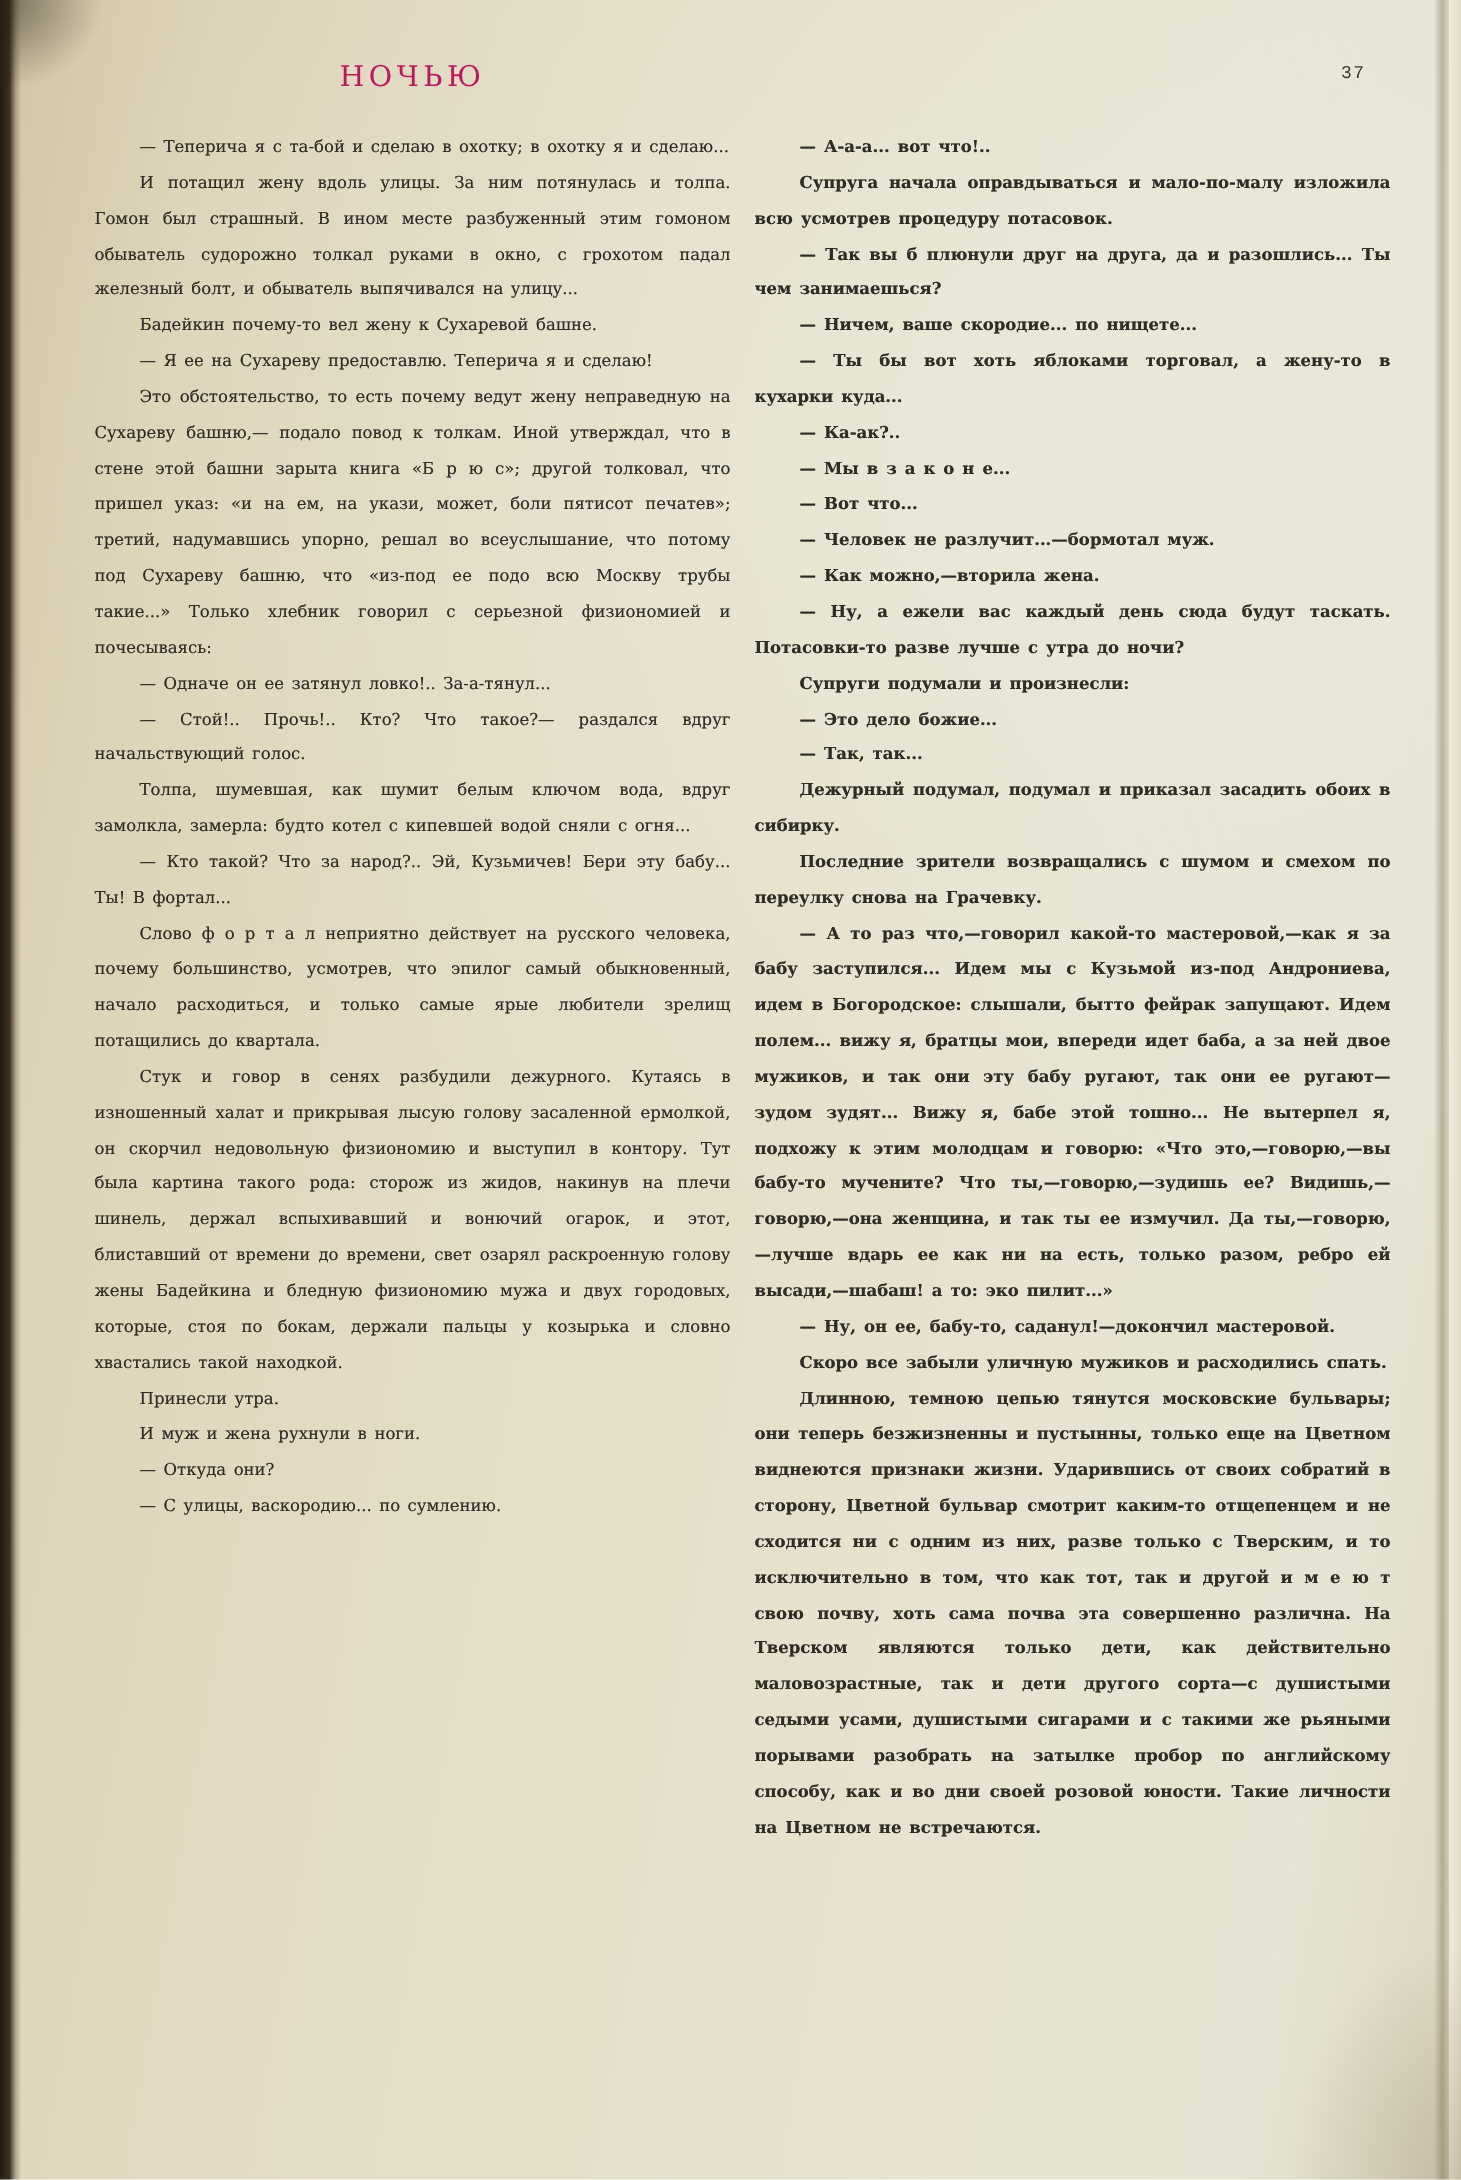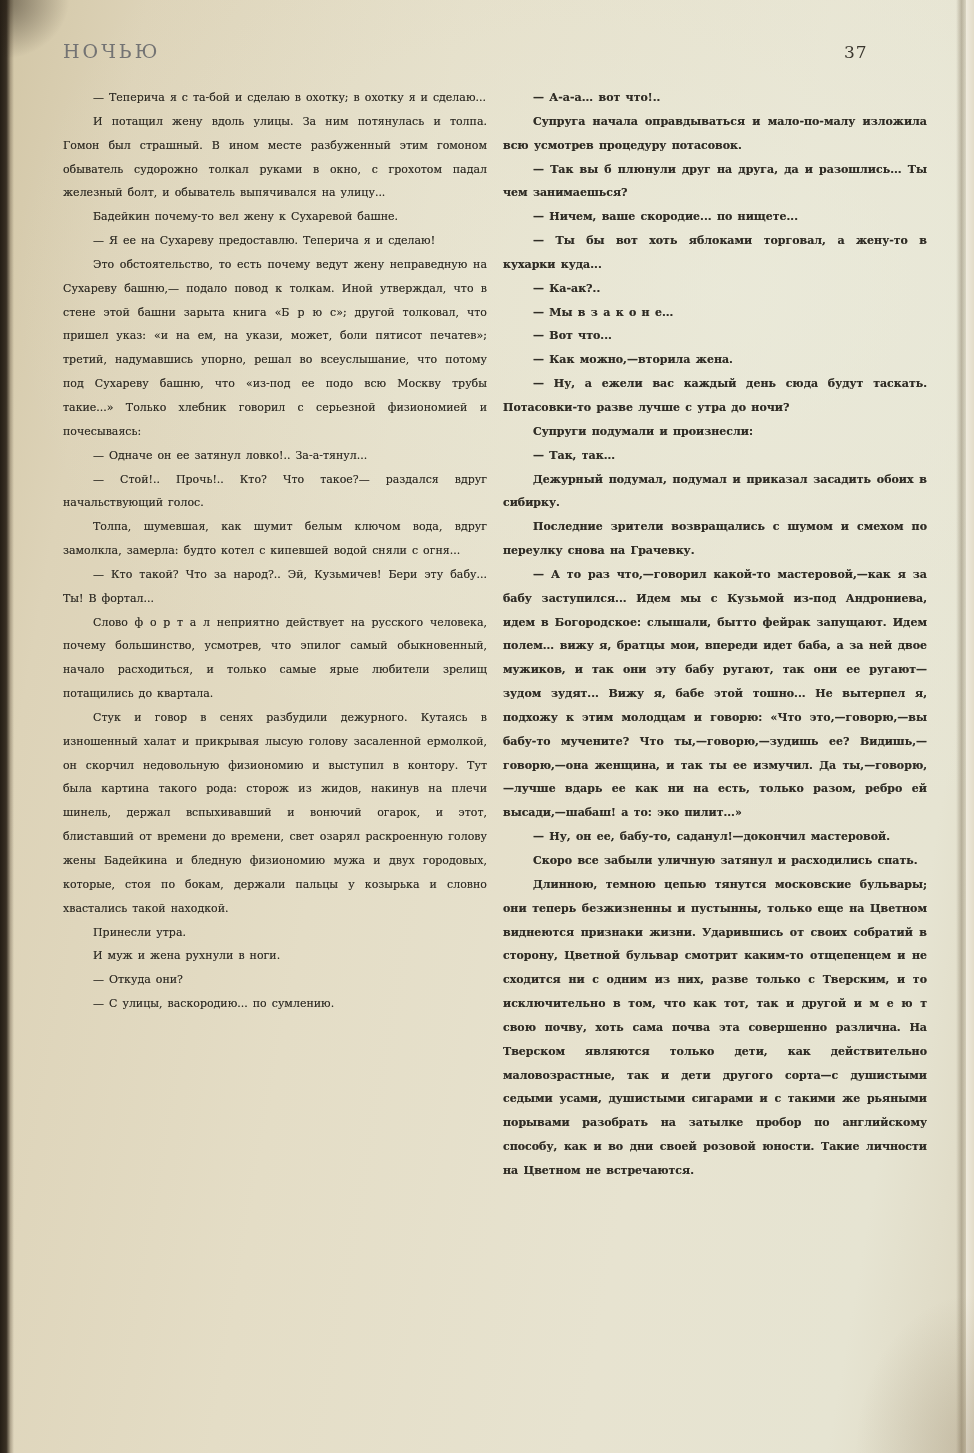--- a/index.html
+++ b/index.html
@@ -25,25 +25,25 @@
   .corner-shadow-tl{
     position:absolute;left:0;top:0;width:70px;height:60px;
     background:radial-gradient(ellipse at 0% 0%, rgba(40,32,22,.55), rgba(40,32,22,0) 70%);
   }
   .corner-shadow-br{
     position:absolute;right:0;bottom:0;width:120px;height:160px;
     background:radial-gradient(ellipse at 100% 100%, rgba(120,100,70,.25), rgba(120,100,70,0) 70%);
   }
   .running-head{
     position:absolute;top:40px;left:63px;width:424px;
-    font-size:19px;letter-spacing:3px;color:#737373;
+    text-align:center;font-size:19px;letter-spacing:3px;color:#be185d;
   }
   .page-number{
-    position:absolute;top:42px;left:844px;
-    font-size:17px;letter-spacing:1px;color:#3a362e;
+    position:absolute;top:42px;left:894px;
+    font-size:12px;letter-spacing:1px;color:#3a362e;font-family:Liberation Mono, monospace;
   }
   .col{
     position:absolute;top:86px;width:424px;height:1300px;overflow:hidden;
     font-size:11px;line-height:23.85px;color:#2f2c25;
     text-align:justify;word-spacing:1.5px;
   }
   .col-left{left:63px;}
   .col-right{left:503px;font-weight:bold;}
   .col p{margin:0;text-indent:30px;}
   
@@ -80,23 +80,25 @@
   </div>
 <div class="col col-right">
     <p>— А-а-а... вот что!..</p>
     <p>Супруга начала оправдываться и мало-по-малу изложила всю усмотрев процедуру потасовок.</p>
     <p>— Так вы б плюнули друг на друга, да и разошлись... Ты чем занимаешься?</p>
     <p>— Ничем, ваше скородие... по нищете...</p>
     <p>— Ты бы вот хоть яблоками торговал, а жену-то в кухарки куда...</p>
     <p>— Ка-ак?..</p>
     <p>— Мы в  з а к о н е...</p>
     <p>— Вот что...</p>
+    <p>— Человек не разлучит...—бормотал муж.</p>
     <p>— Как можно,—вторила жена.</p>
     <p>— Ну, а ежели вас каждый день сюда будут таскать. Потасовки-то разве лучше с утра до ночи?</p>
     <p>Супруги подумали и произнесли:</p>
+    <p>— Это дело божие...</p>
     <p>— Так, так...</p>
     <p>Дежурный подумал, подумал и приказал засадить обоих в сибирку.</p>
     <p>Последние зрители возвращались с шумом и смехом по переулку снова на Грачевку.</p>
     <p>— А то раз что,—говорил какой-то мастеровой,—как я за бабу заступился... Идем мы с Кузьмой из-под Андрониева, идем в Богородское: слышали, бытто фейрак запущают. Идем полем... вижу я, братцы мои, впереди идет баба, а за ней двое мужиков, и так они эту бабу ругают, так они ее ругают—зудом зудят... Вижу я, бабе этой тошно... Не вытерпел я, подхожу к этим молодцам и говорю: «Что это,—говорю,—вы бабу-то мучените? Что ты,—говорю,—зудишь ее? Видишь,—говорю,—она женщина, и так ты ее измучил. Да ты,—говорю,—лучше вдарь ее как ни на есть, только разом, ребро ей высади,—шабаш! а то: эко пилит...»</p>
     <p>— Ну, он ее, бабу-то, саданул!—докончил мастеровой.</p>
-    <p>Скоро все забыли уличную затянул и расходились спать.</p>
+    <p>Скоро все забыли уличную мужиков и расходились спать.</p>
     <p>Длинною, темною цепью тянутся московские бульвары; они теперь безжизненны и пустынны, только еще на Цветном виднеются признаки жизни. Ударившись от своих собратий в сторону, Цветной бульвар смотрит каким-то отщепенцем и не сходится ни с одним из них, разве только с Тверским, и то исключительно в том, что как тот, так и другой  и м е ю т  свою почву, хоть сама почва эта совершенно различна. На Тверском являются только дети, как действительно маловозрастные, так и дети другого сорта—с душистыми седыми усами, душистыми сигарами и с такими же рьяными порывами разобрать на затылке пробор по английскому способу, как и во дни своей розовой юности. Такие личности на Цветном не встречаются.</p>
   </div>
 
 </body></html>

